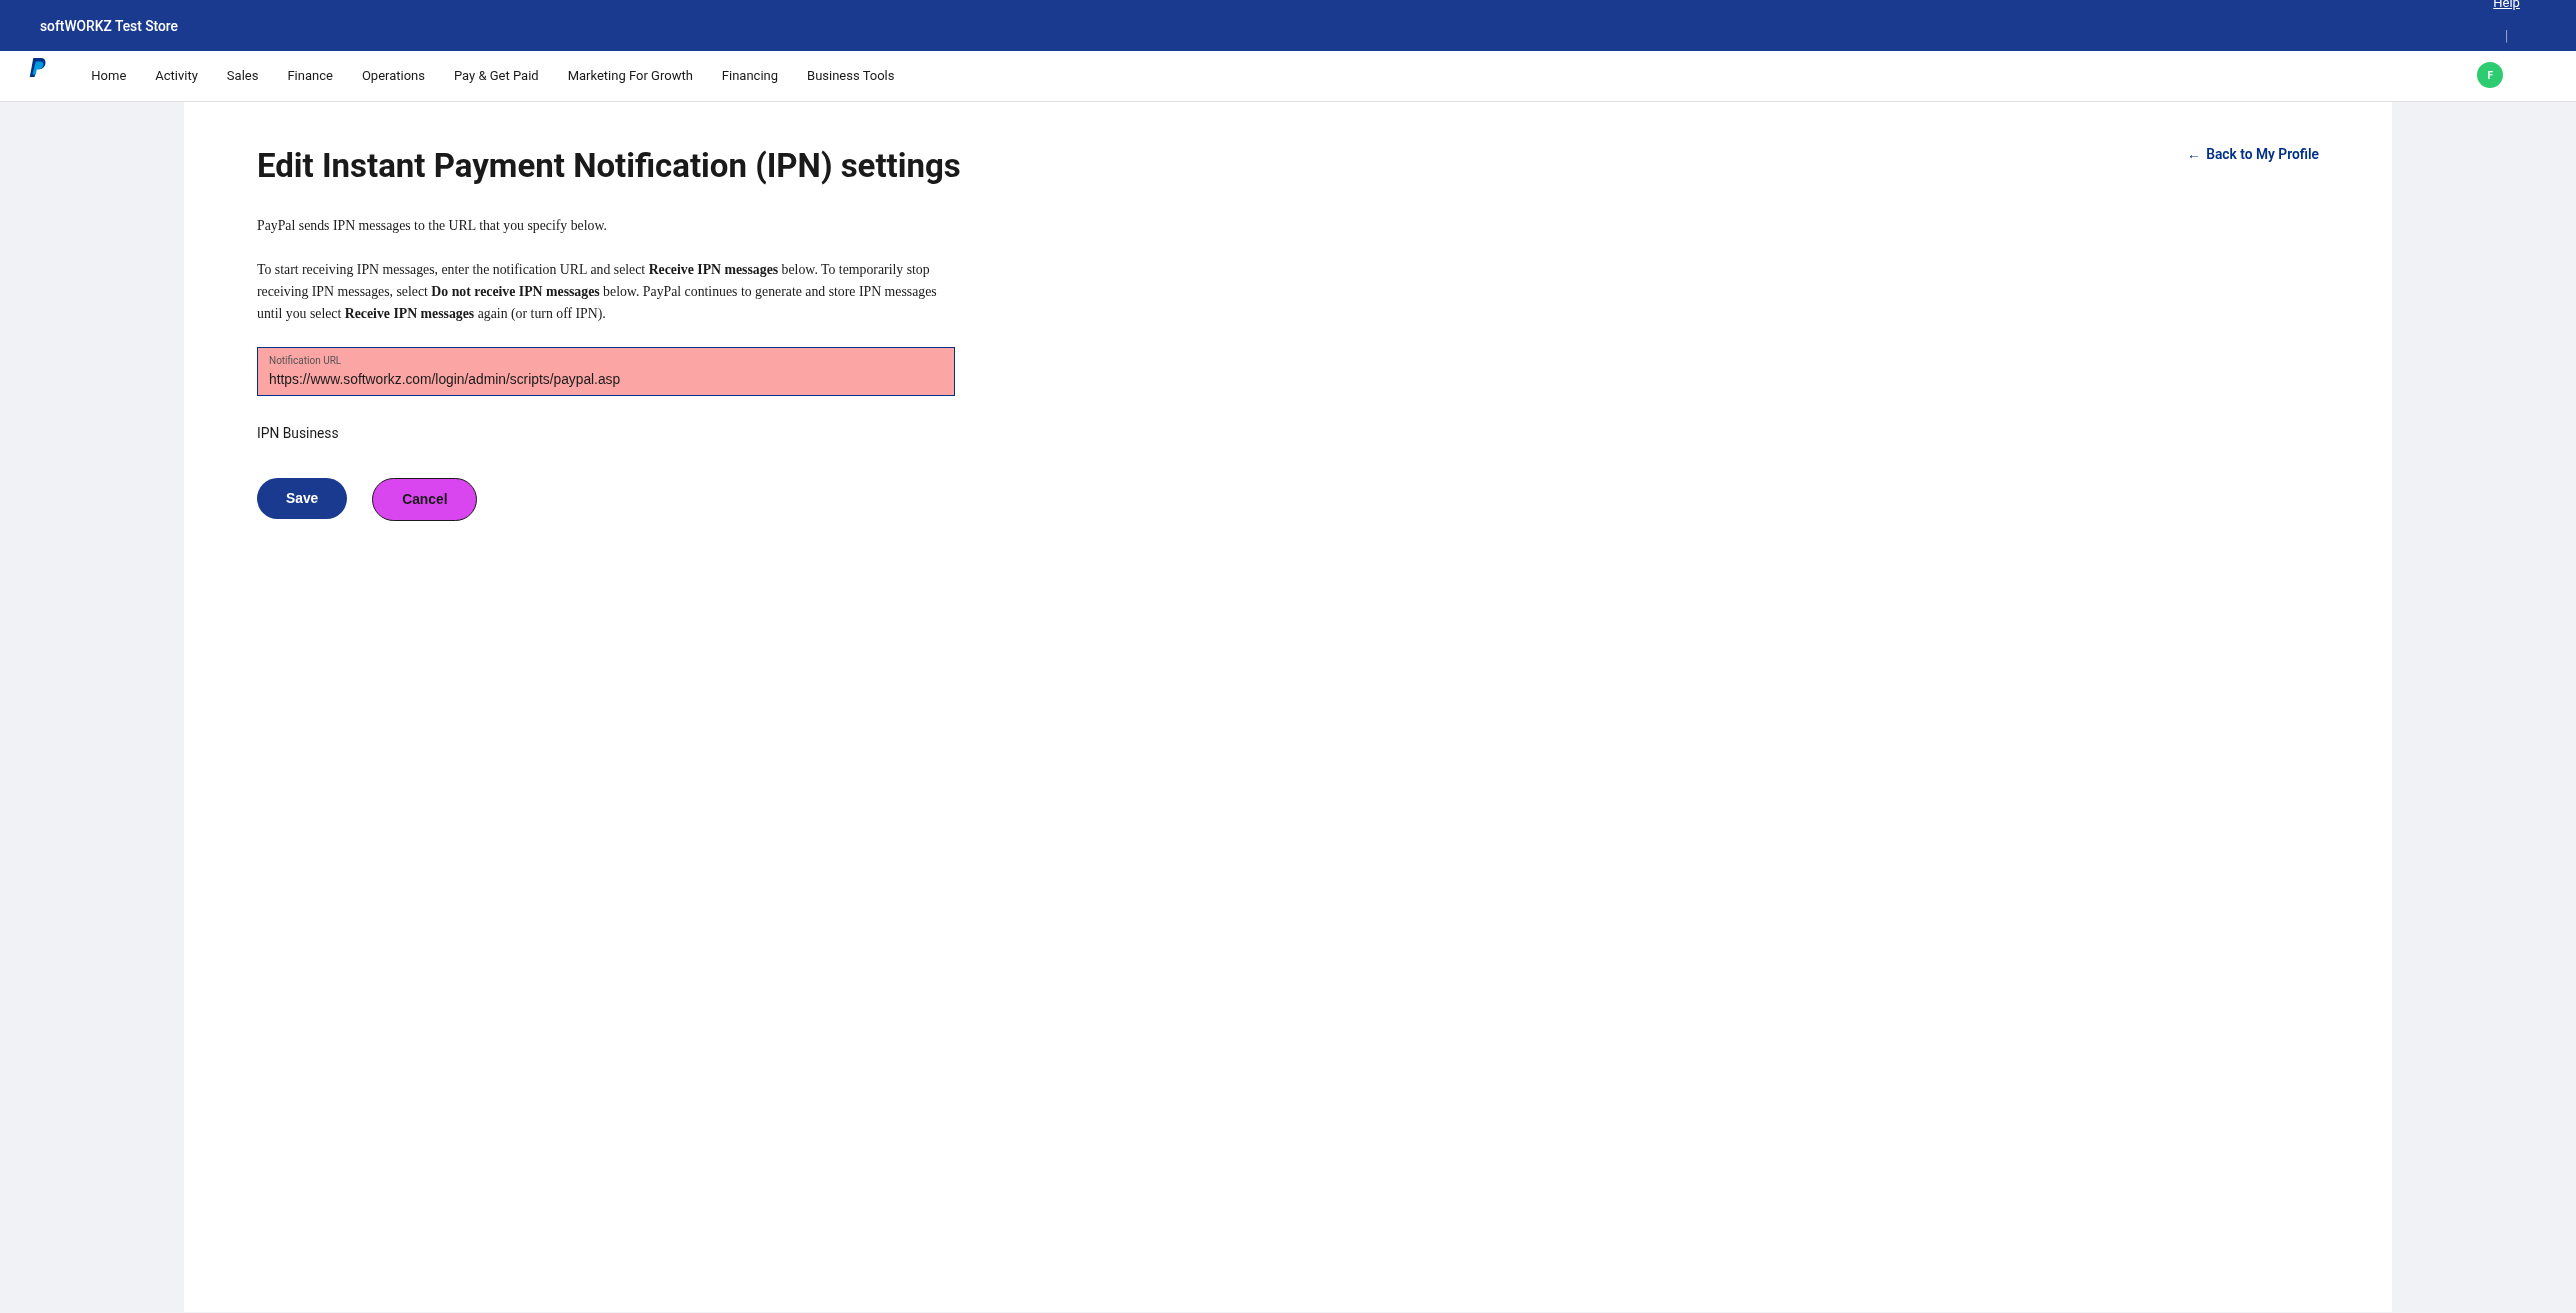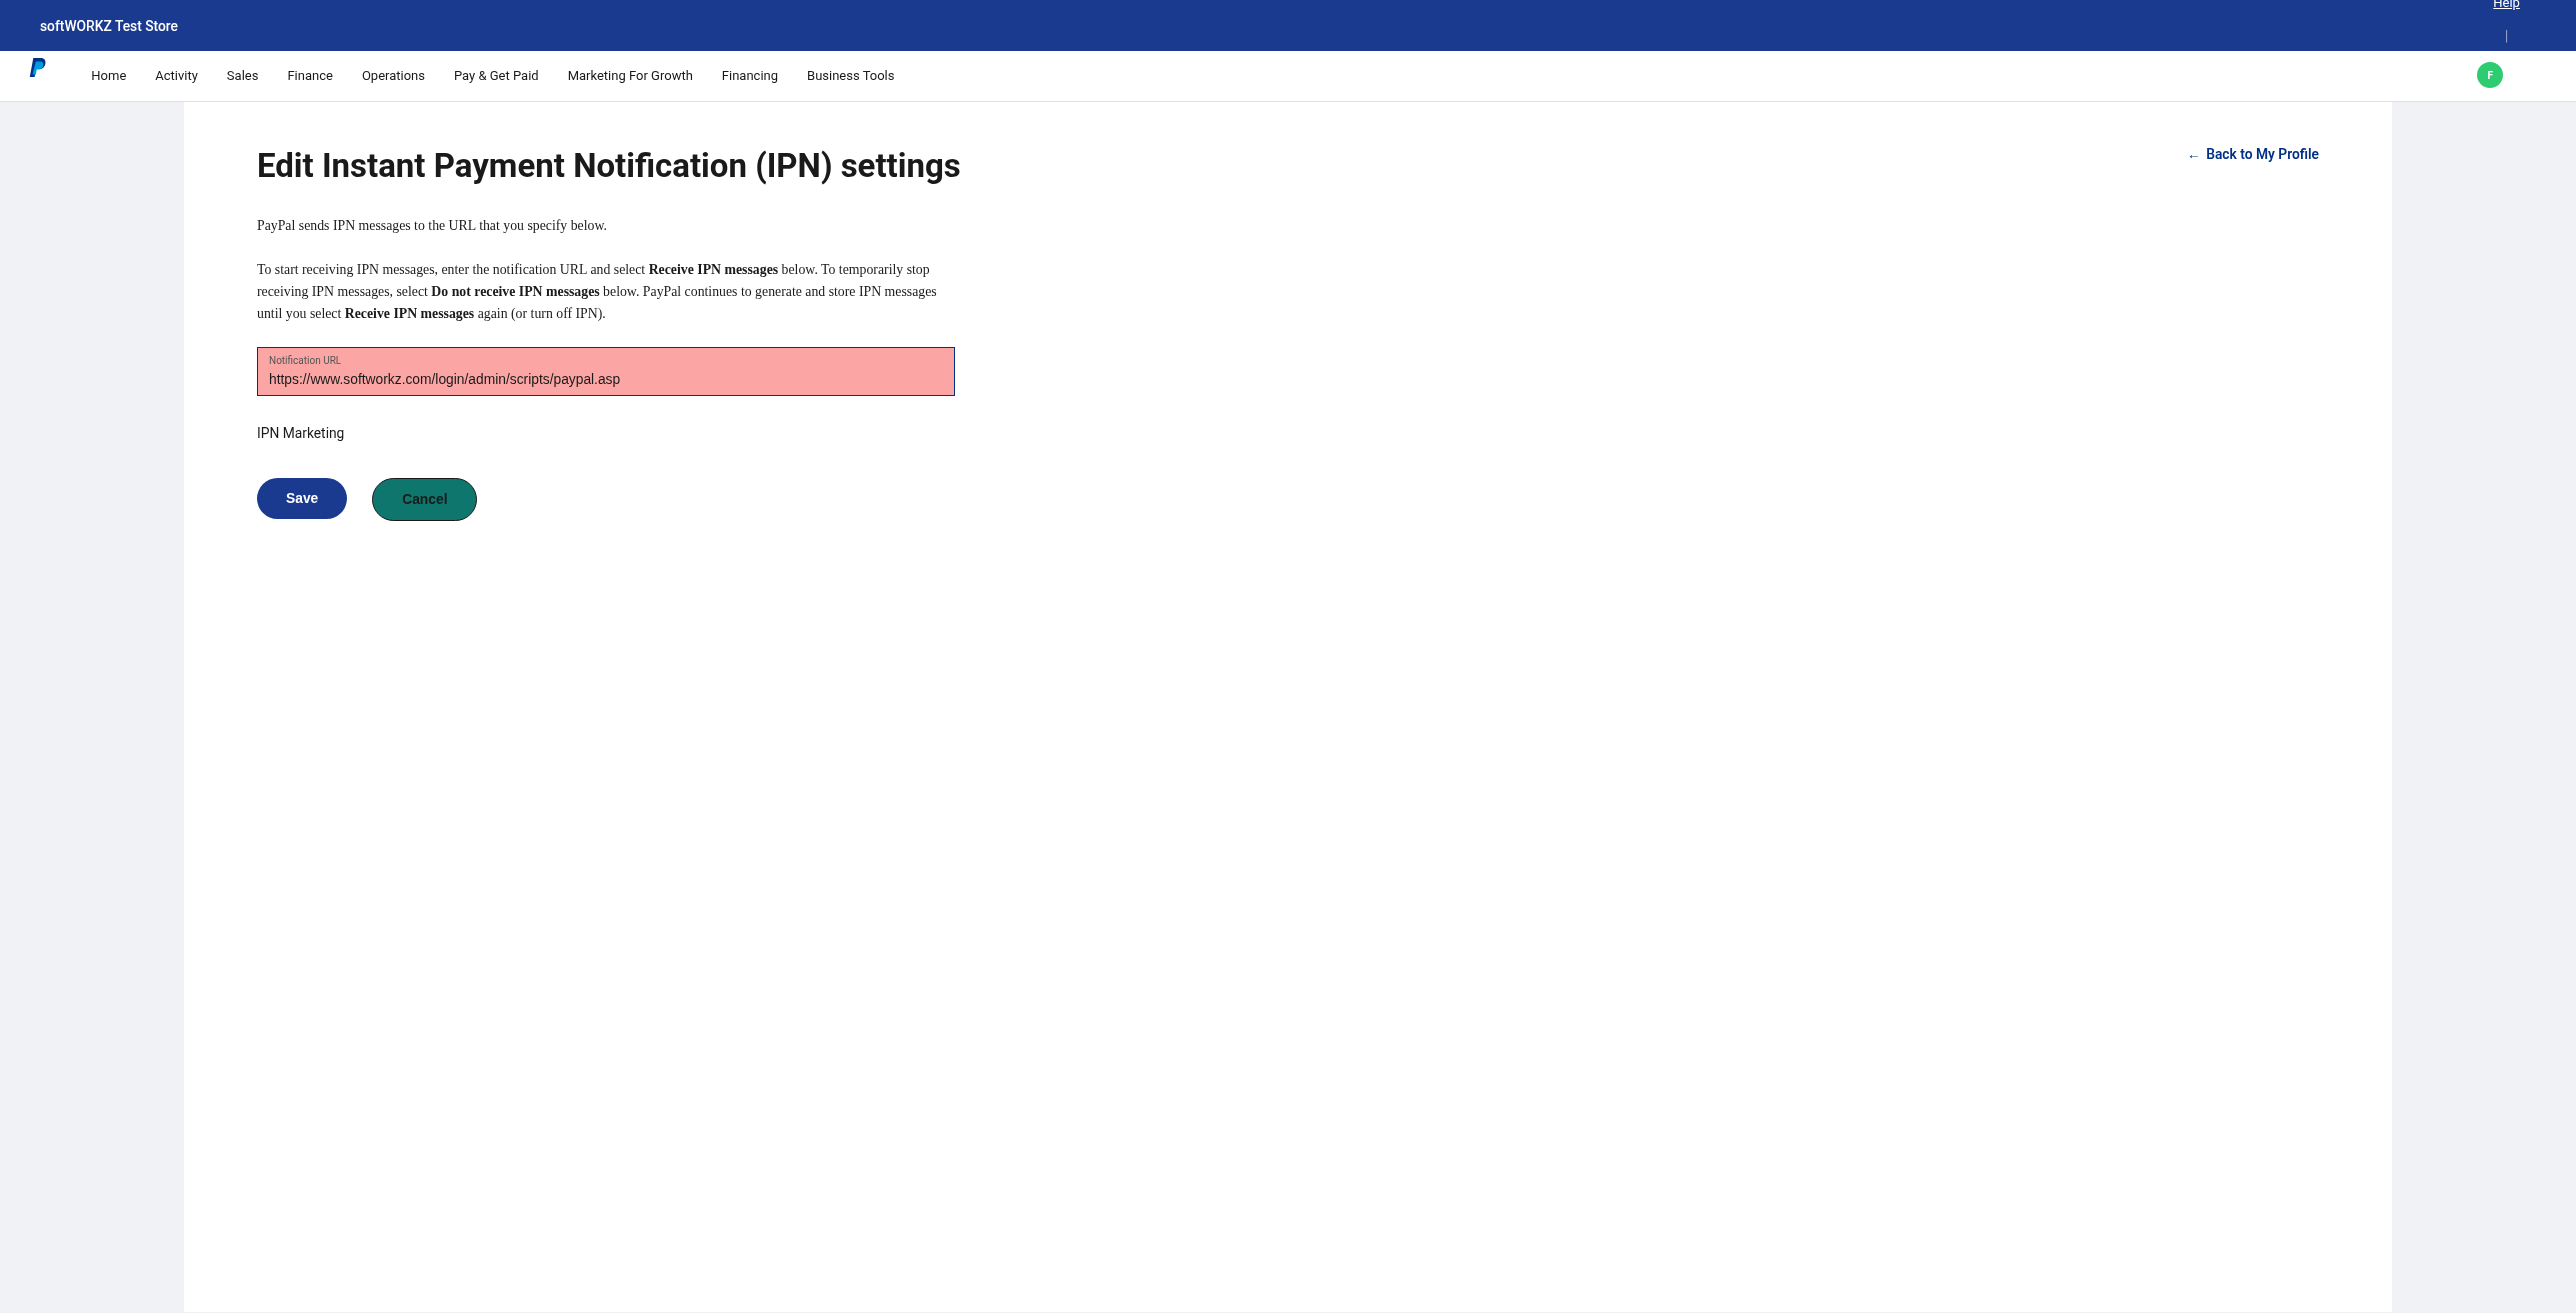--- a/index.html
+++ b/index.html
@@ -251,21 +251,21 @@
       color: #ffffff;
       border: none;
       border-radius: 22px;
       padding: 13px 29px;
       font-size: 13.8px;
       font-weight: 600;
       cursor: pointer;
     }
 
     .btn-cancel {
-      background-color: #0f766e;
+      background-color: #d946ef;
       color: #1a1a1a;
       border: 1.8px solid #1a1a1a;
       border-radius: 22px;
       padding: 13px 29px;
       font-size: 13.8px;
       font-weight: 600;
       cursor: pointer;
     }
 
     .right-sidebar {
@@ -336,21 +336,21 @@
     </div>
 
     <div class="url-field-container">
       <div class="url-field-wrapper">
         <label class="url-field-label">Notification URL</label>
         <input class="url-field-input" type="text" value="https://www.softworkz.com/login/admin/scripts/paypal.asp" style="">
       </div>
     </div>
 
     <div class="ipn-section">
-      <div class="ipn-section-label">IPN Marketing</div>
+      <div class="ipn-section-label">IPN Business</div>
 
 
     </div>
 
     <div class="button-row">
       <button class="btn-save">Save</button>
       <button class="btn-cancel">Cancel</button>
     </div>
 
   </div>

